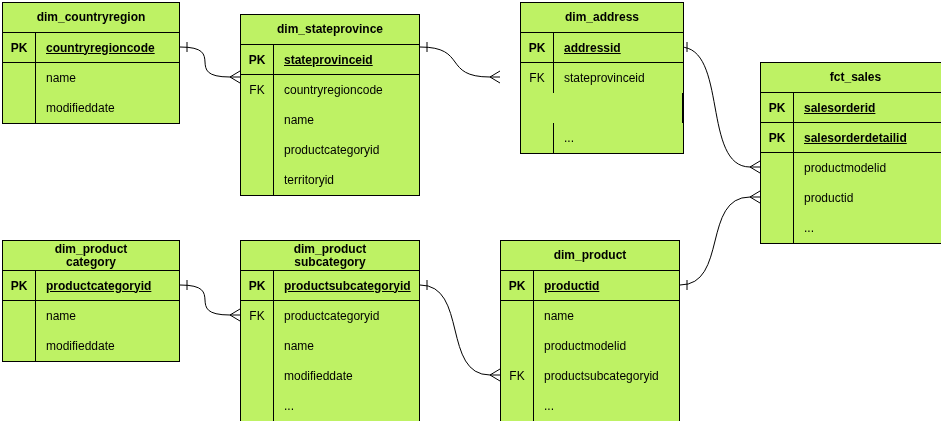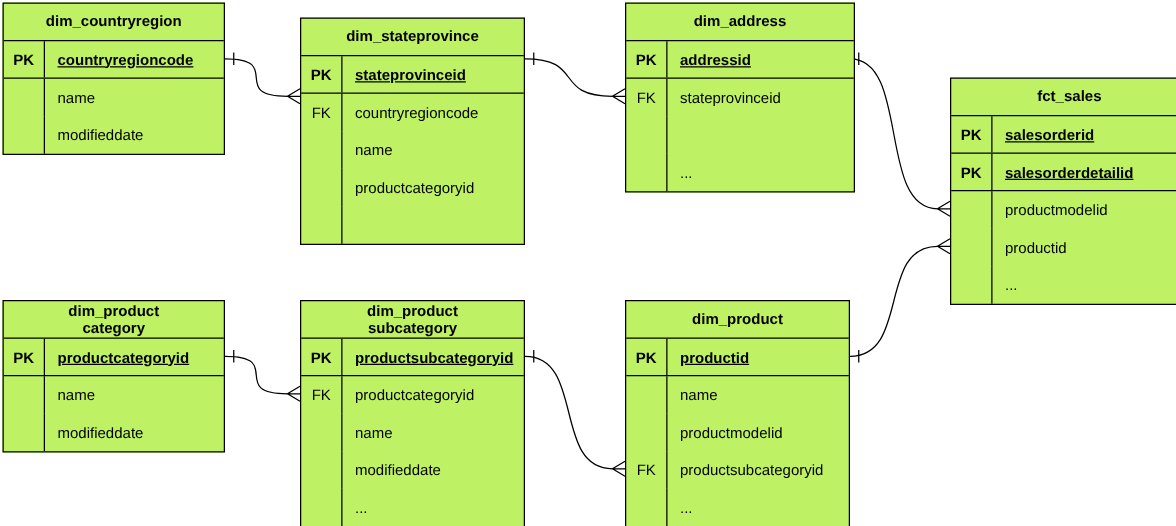--- a/index.html
+++ b/index.html
@@ -21,21 +21,21 @@
   }
   .ent-header {
     height: 30px;
     border-bottom: 1px solid #000000;
     display: flex; flex-direction: column;
     align-items: center; justify-content: center;
     font-weight: bold;
     line-height: 13px;
     text-align: center;
   }
-  .ent-row { height: 30px; display: flex; align-items: stretch; }
+  .ent-row { height: 30px; display: flex; align-items: stretch; justify-content: flex-end; }
   .ent-row.pk { border-bottom: 1px solid #000000; }
   .key {
     flex: 0 0 33px; width: 33px;
     border-right: 1px solid #000000;
     display: flex; align-items: center; justify-content: center;
   }
   .key.pkkey { font-weight: bold; }
   .field {
     flex: 1;
     display: flex; align-items: center;
@@ -113,23 +113,24 @@
       <div class="ent-row">
         <div class="key"></div>
         <div class="field">name</div>
       </div>
       <div class="ent-row">
         <div class="key"></div>
         <div class="field">productcategoryid</div>
       </div>
       <div class="ent-row">
         <div class="key"></div>
-      </div>
-    </div>
-    <div class="entity" style="left: 500px; top: 2px; width: 184px;">
+        <div class="field">territoryid</div>
+      </div>
+    </div>
+    <div class="entity" style="left: 520px; top: 2px; width: 164px;">
       <div class="ent-header">
         <div>dim_address</div>
       </div>
       <div class="ent-row pk">
         <div class="key pkkey">PK</div>
         <div class="field">addressid</div>
       </div>
       <div class="ent-row">
         <div class="key">FK</div>
         <div class="field">stateprovinceid</div>

